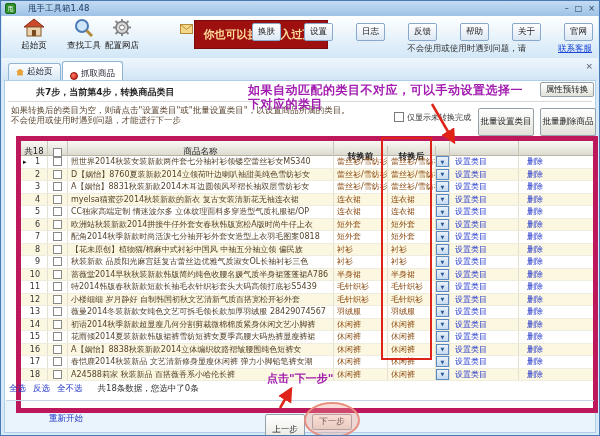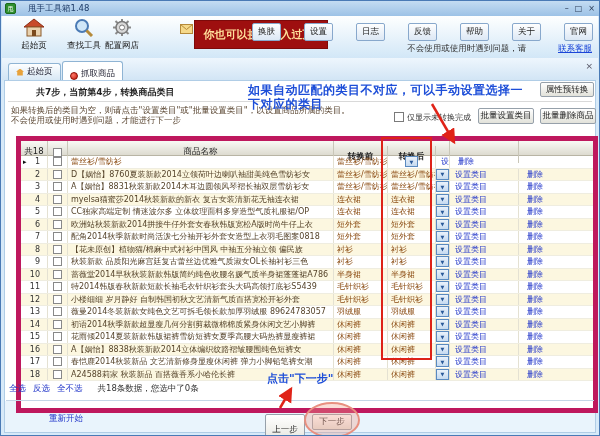--- a/index.html
+++ b/index.html
@@ -41,21 +41,21 @@
   .tab .ricon{width:8px;height:8px;border-radius:50%;background:radial-gradient(circle at 35% 35%,#ff7a6a,#c01508);border:1px solid #8c0d04;box-sizing:border-box;}
   .tabclose{position:absolute;right:5px;top:3px;color:#556;font-size:9px;}
   
   .content{position:absolute;left:3px;top:79px;right:3px;bottom:2px;background:#fff;border:1px solid #b0cde6;}
   .steptitle{position:absolute;left:12px;top:85px;font-weight:bold;color:#222;font-size:9px;z-index:2;margin-left:23px;}
   .prebtn{position:absolute;left:539px;top:81px;width:54px;height:15px;z-index:2;}
   .divider{position:absolute;left:7px;right:7px;top:100px;height:1px;background:#d9d9d9;z-index:2;}
   .instr{position:absolute;left:10px;color:#5a4632;font-size:8.5px;white-space:nowrap;z-index:2;}
   .filterchk{position:absolute;left:393px;top:111px;width:8px;height:8px;border:1px solid #7a7a7a;background:#fff;z-index:2;}
   .filterlbl{position:absolute;left:406px;top:111px;font-size:8px;color:#333;z-index:2;white-space:nowrap;}
-  .batchbtn{position:absolute;top:107px;height:16px;z-index:2;}
+  .batchbtn{position:absolute;top:107px;height:28px;z-index:2;}
   .btn{background:linear-gradient(#ffffff,#e2e2da);border:1px solid #96a0aa;border-radius:2px;
        font-size:8.5px;color:#222;display:flex;align-items:center;justify-content:center;
        box-sizing:border-box;white-space:nowrap;font-family:"DejaVu Sans",sans-serif;}
   
   .tablebox{position:absolute;left:15px;top:135px;width:582px;height:277px;border:5px solid #be185d;
             background:#fff;z-index:2;box-sizing:border-box;overflow:hidden;}
   .thead{height:14px;display:grid;grid-template-columns:27px 20px 266px 54px 48px 14px 69px 1fr;
          background:linear-gradient(#f9f9f5,#dddbd0);border-bottom:1px solid #b8b4a4;
          align-items:center;font-size:8.5px;color:#222;}
   .thead .hc{height:100%;display:flex;align-items:center;justify-content:center;border-right:1px solid #c9c6b8;box-sizing:border-box;}
@@ -80,21 +80,21 @@
   
   .selrow{position:absolute;left:8px;top:382px;display:flex;align-items:center;gap:7px;z-index:2;font-size:8.5px;}
   .selrow a{color:#2135c9;}
   .selcount{color:#333;margin-left:8px;}
   .botline{position:absolute;left:5px;right:5px;top:399px;height:1px;background:#c4d6e6;z-index:2;}
   .botstrip{position:absolute;left:4px;right:4px;top:400px;bottom:3px;background:#e9f4fc;z-index:1;}
   .restart{position:absolute;left:48px;top:412px;color:#2135c9;font-size:8.5px;z-index:2;}
   .prevbtn{position:absolute;left:264px;top:413px;width:40px;height:32px;z-index:2;}
   .nextbtn{position:absolute;left:311px;top:413px;width:40px;height:16px;z-index:2;}
   
-  .anno{position:absolute;color:#1d4ed8;font-weight:bold;z-index:6;white-space:nowrap;}
+  .anno{position:absolute;color:#a21caf;font-weight:bold;z-index:6;white-space:nowrap;}
   .anno1{left:247px;top:82px;font-size:12px;line-height:14px;letter-spacing:0.5px;}
   .anno2{left:266px;top:370px;font-size:11px;}
   .redrect{position:absolute;left:380px;top:136px;width:51px;height:223px;border:2px solid #dd2218;
            z-index:6;box-sizing:border-box;pointer-events:none;}
   .overlay{position:absolute;left:0;top:0;width:600px;height:436px;z-index:7;pointer-events:none;}
   a{cursor:pointer;text-decoration:none;}
 </style>
 </head>
 <body>
 
@@ -207,20 +207,21 @@
     </div>
     <div>
         <div class="trow">
           <div class="c num">
             <span class="cur">▸</span>
             <span>1</span>
           </div>
           <div class="c chk">
             <span class="cb"></span>
           </div>
+          <div class="c name">照世界2014秋装女装新款两件套七分袖衬衫领镂空蕾丝衫女MS340</div>
           <div class="c cat">蕾丝衫/雪纺衫</div>
           <div class="c cat">蕾丝衫/雪纺衫</div>
           <div class="c">
             <span class="combo">▼</span>
           </div>
           <div class="c setl">设置类目</div>
           <div class="c dell">删除</div>
         </div>
         <div class="trow alt">
           <div class="c num">
@@ -398,21 +399,21 @@
           <div class="c setl">设置类目</div>
           <div class="c dell">删除</div>
         </div>
         <div class="trow">
           <div class="c num">
             <span>13</span>
           </div>
           <div class="c chk">
             <span class="cb"></span>
           </div>
-          <div class="c name">薇曼2014冬装新款女纯色文艺可拆毛领长款加厚羽绒服 89624783057</div>
+          <div class="c name">薇曼2014冬装新款女纯色文艺可拆毛领长款加厚羽绒服 28429074567</div>
           <div class="c cat">羽绒服</div>
           <div class="c cat">羽绒服</div>
           <div class="c">
             <span class="combo">▼</span>
           </div>
           <div class="c setl">设置类目</div>
           <div class="c dell">删除</div>
         </div>
         <div class="trow alt">
           <div class="c num">

